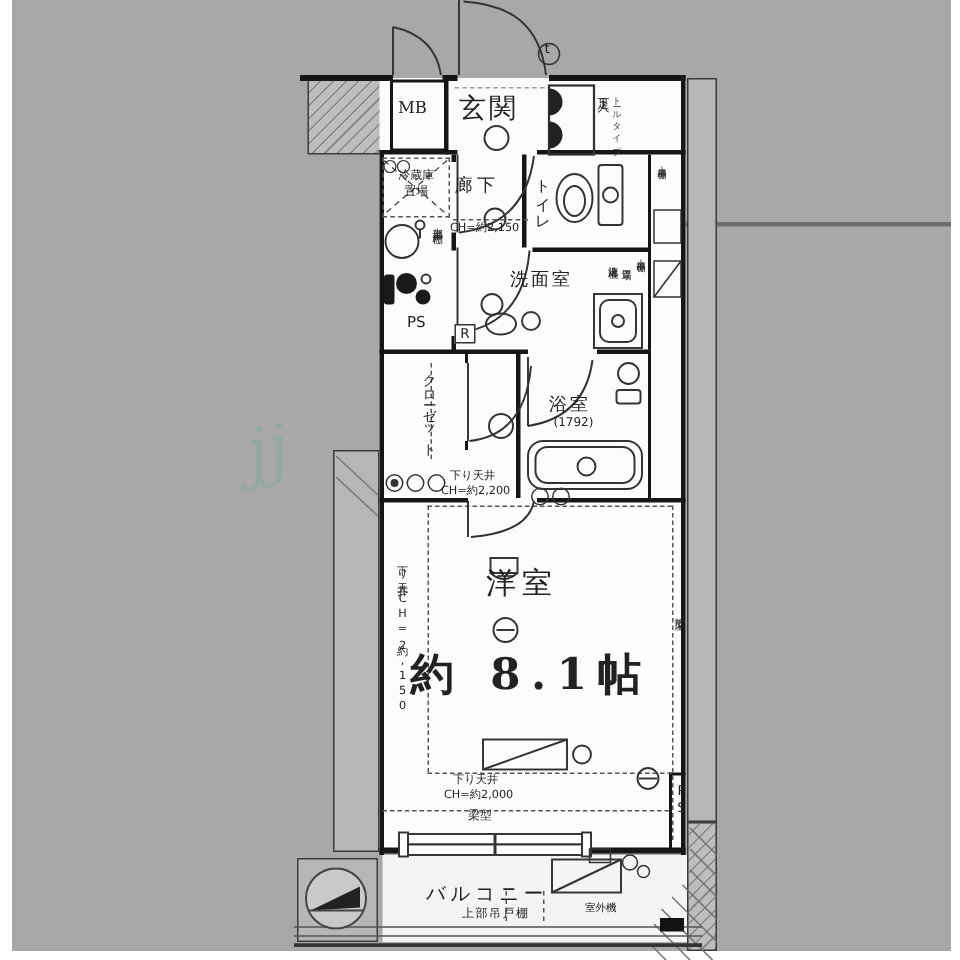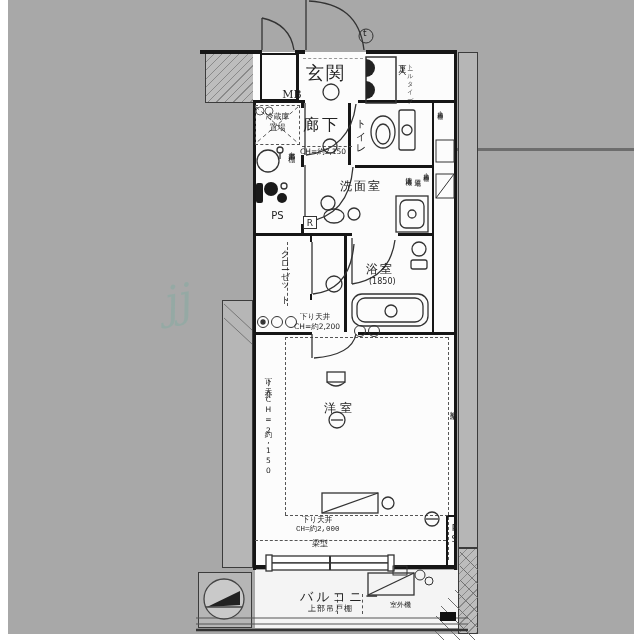--- a/index.html
+++ b/index.html
@@ -193,58 +193,59 @@
       <line x1="196" y1="624" x2="468" y2="624" stroke="#555" stroke-width="1"></line>
       <line x1="196" y1="630" x2="468" y2="630" stroke="#333" stroke-width="2.5"></line>
       <rect x="440" y="612" width="16" height="9" fill="#111" stroke="none"></rect>
 
       <circle cx="224" cy="599" r="20" stroke="#444" fill="#c9c9c9"></circle>
       <polygon points="207,607 240,591 240,605" fill="#222" stroke="none"></polygon>
       <line x1="206" y1="607" x2="242" y2="607" stroke="#444"></line>
     </g>
   </svg>
 
-  <div class="abs lbl c" style="left:267px;top:66px;width:50px;font-size:11px;font-family:'DejaVu Serif',serif;margin-top:23px;">MB</div>
+  <div class="abs lbl c" style="left:250px;top:66px;width:50px;font-size:11px;font-family:'DejaVu Serif',serif;">MB</div>
   <div class="abs lbl" style="left:306px;top:64px;font-size:18px;letter-spacing:2px;">玄関</div>
   <div class="abs lbl v" style="left:397px;top:58px;height:48px;font-size:8px;">下足入</div>
   <div class="abs lbl v" style="left:407px;top:60px;height:46px;font-size:6px;color:#444;">トールタイプ</div>
   <div class="abs lbl" style="left:363px;top:29px;font-size:9px;">t</div>
 
   <div class="abs lbl c" style="left:255px;top:113px;width:45px;font-size:8px;">冷蔵庫</div>
   <div class="abs lbl c" style="left:255px;top:124px;width:45px;font-size:8px;">置場</div>
   <div class="abs lbl v" style="left:287px;top:146px;height:42px;font-size:7px;">上部吊戸棚</div>
   <div class="abs lbl c" style="left:255px;top:211px;width:45px;font-size:10px;">PS</div>
 
-  <div class="abs lbl" style="left:303px;top:117px;font-size:16px;letter-spacing:3px;">廊下</div>
+  <div class="abs lbl" style="left:303px;top:117px;font-size:12px;letter-spacing:3px;">廊下</div>
   <div class="abs lbl" style="left:300px;top:148px;font-size:7.5px;">CH=約2,150</div>
 
   <div class="abs lbl v" style="left:355px;top:112px;height:48px;font-size:10px;">トイレ</div>
   <div class="abs lbl v" style="left:437px;top:106px;height:34px;font-size:6px;">上部吊棚</div>
 
   <div class="abs lbl" style="left:340px;top:180px;font-size:12px;letter-spacing:2px;">洗面室</div>
   <div class="abs lbl v" style="left:405px;top:172px;height:30px;font-size:6.5px;">洗濯機</div>
   <div class="abs lbl v" style="left:414px;top:174px;height:22px;font-size:6.5px;">置場</div>
   <div class="abs lbl v" style="left:423px;top:168px;height:30px;font-size:6px;">上部吊棚</div>
   <div class="abs rbox" style="left:303px;top:216px;width:14px;height:13px;">R</div>
 
   <div class="abs lbl v" style="left:280px;top:243px;height:82px;font-size:9px;">クローゼット</div>
 
   <div class="abs lbl" style="left:366px;top:263px;font-size:12px;letter-spacing:2px;">浴室</div>
-  <div class="abs lbl" style="left:369px;top:278px;font-size:8px;">(1850)</div>
+  <div class="abs lbl" style="left:369px;top:278px;font-size:8px;">(1792)</div>
 
   <div class="abs lbl" style="left:300px;top:313px;font-size:7.5px;">下り天井</div>
   <div class="abs lbl" style="left:294px;top:323px;font-size:7.5px;">CH=約2,200</div>
 
-  <div class="abs lbl" style="left:324px;top:402px;font-size:12px;letter-spacing:4px;">洋室</div>
+  <div class="abs lbl" style="left:324px;top:378px;font-size:20px;letter-spacing:4px;">洋室</div>
+  <div class="abs lbl c big" style="left:258px;top:434px;width:192px;font-size:29px;letter-spacing:7px;">約 8.1帖</div>
   <div class="abs lbl v" style="left:264px;top:372px;height:96px;font-size:7.5px;">下り天井 CH=約2,150</div>
   <div class="abs lbl v" style="left:449px;top:405px;height:24px;font-size:7.5px;">梁型</div>
 
   <div class="abs lbl" style="left:302px;top:516px;font-size:7.5px;">下り天井</div>
-  <div class="abs lbl" style="left:296px;top:526px;font-size:7.5px;font-family:Liberation Mono, monospace;">CH=約2,000</div>
+  <div class="abs lbl" style="left:296px;top:526px;font-size:7.5px;">CH=約2,000</div>
   <div class="abs lbl" style="left:312px;top:540px;font-size:8px;">梁型</div>
   <div class="abs lbl v" style="left:449px;top:523px;height:28px;font-size:9px;">PS</div>
 
-  <div class="abs lbl" style="left:300px;top:590px;font-size:13px;letter-spacing:3px;">バルコニー</div>
+  <div class="abs lbl" style="left:284px;top:590px;font-size:13px;letter-spacing:3px;font-family:Liberation Mono, monospace;">バルコニー</div>
   <div class="abs lbl" style="left:390px;top:602px;font-size:7px;">室外機</div>
   <div class="abs lbl" style="left:308px;top:605px;font-size:8px;letter-spacing:1px;">上部吊戸棚</div>
 
   <div class="abs lbl wm" style="left:165px;top:278px;">jj</div>
 </div>
 
 </body></html>

